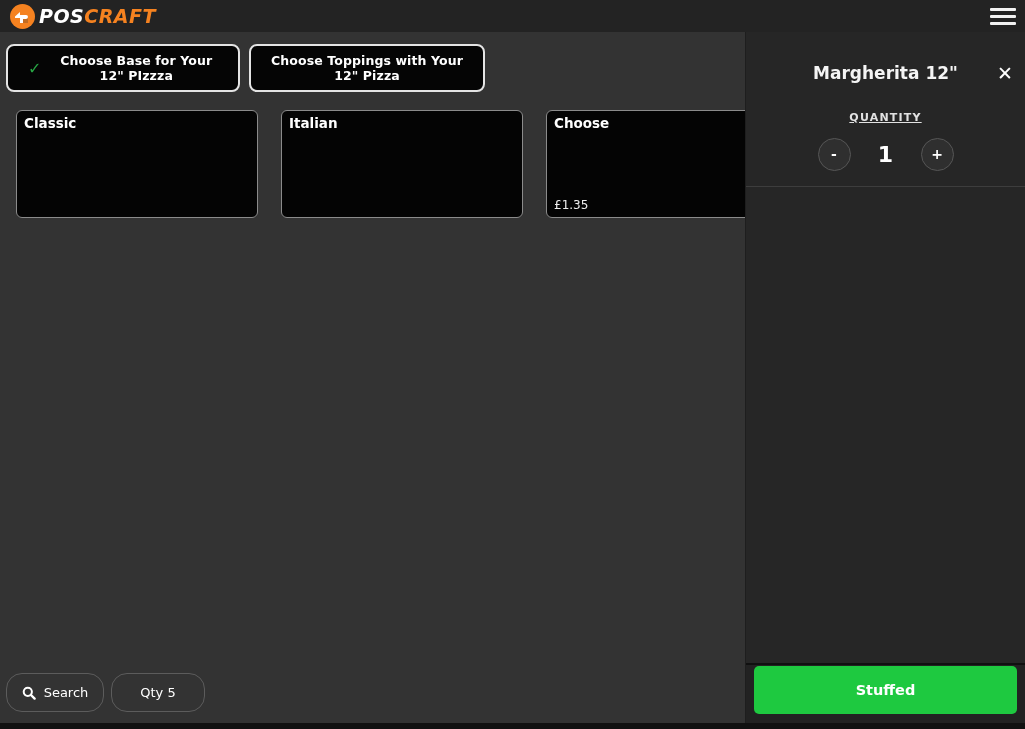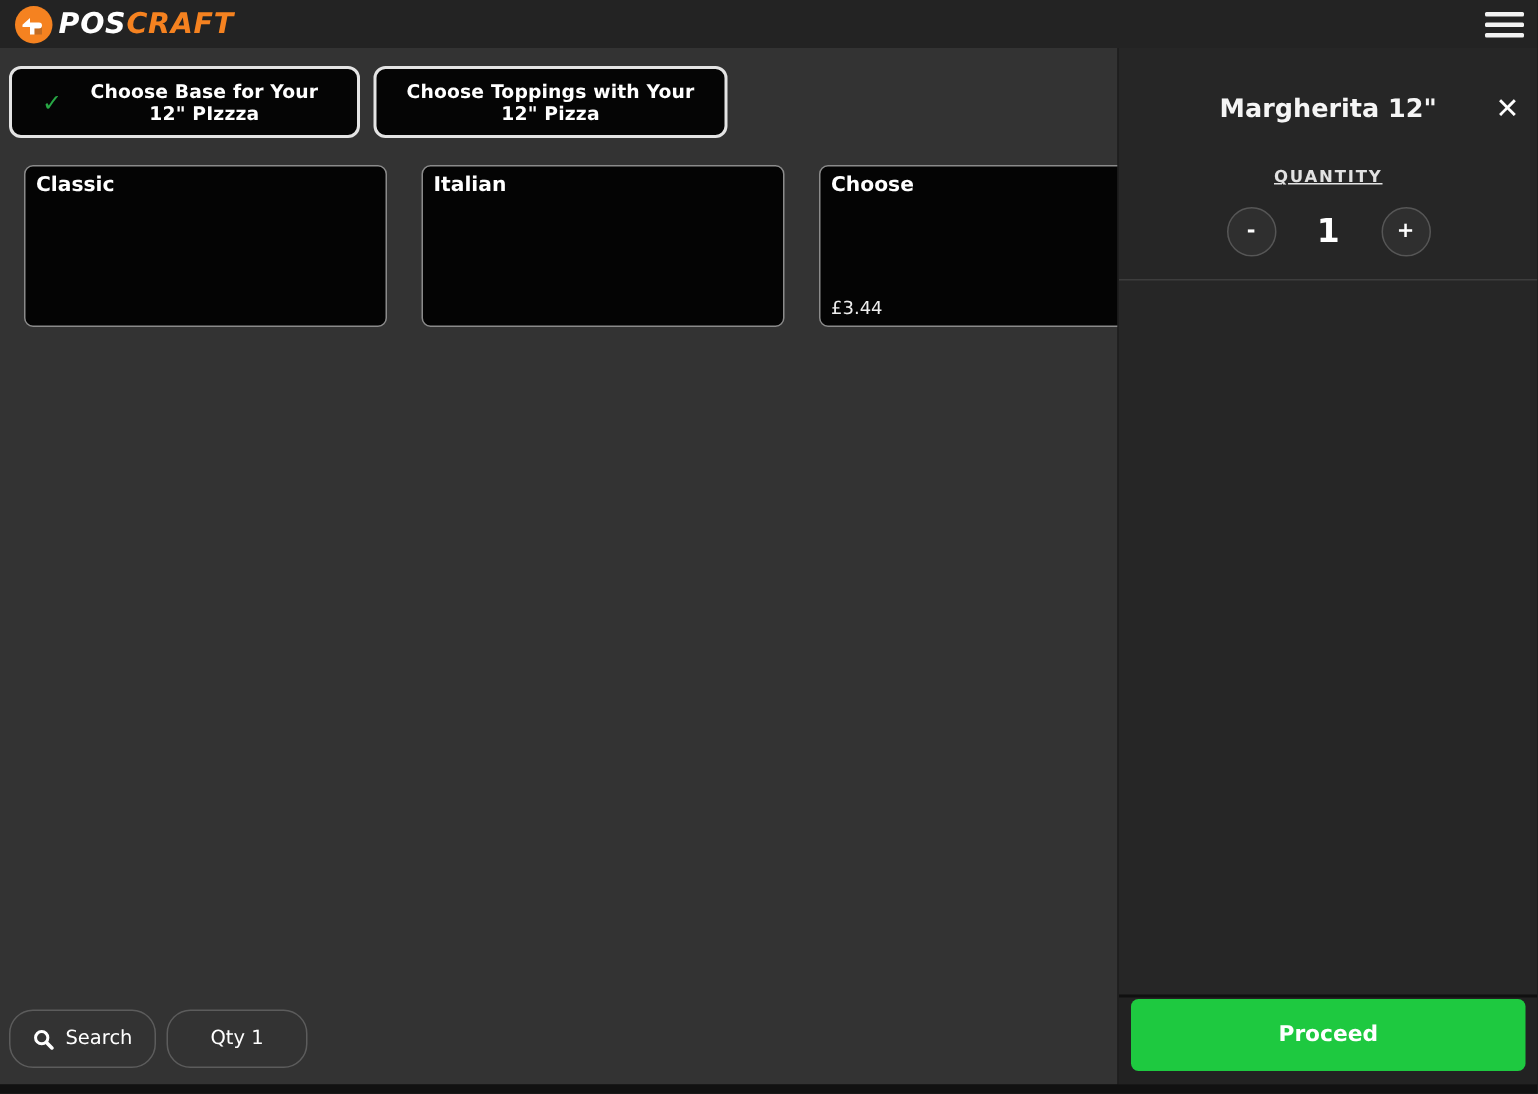--- a/index.html
+++ b/index.html
@@ -146,34 +146,34 @@
         <div class="card">
           <div class="card-title">Classic</div>
           <div class="card-price"></div>
         </div>
         <div class="card">
           <div class="card-title">Italian</div>
           <div class="card-price"></div>
         </div>
         <div class="card">
           <div class="card-title">Choose</div>
-          <div class="card-price">£3.44</div>
+          <div class="card-price">£1.35</div>
         </div>
       </div>
 
       <div class="footer-left">
         <button class="fl-btn search-btn">
           <svg class="search-icon-svg" width="14" height="14" viewBox="0 0 14 14">
             <circle cx="5.8" cy="5.8" r="4.1" fill="none" stroke="#ffffff" stroke-width="2"></circle>
             <line x1="9" y1="9" x2="12.6" y2="12.6" stroke="#ffffff" stroke-width="2.4" stroke-linecap="round"></line>
           </svg>
           <span>Search</span>
         </button>
         <button class="fl-btn qty-btn">
-          <span>Qty 1</span>
+          <span>Qty 5</span>
         </button>
       </div>
 
     </main>
 
     <aside class="panel">
       <div class="panel-header">
         <div class="panel-title">Margherita 12"</div>
         <div class="close">✕</div>
       </div>
@@ -183,21 +183,21 @@
       <div class="stepper">
         <button class="circ">-</button>
         <div class="qty-value">1</div>
         <button class="circ">+</button>
       </div>
 
       <div class="divider"></div>
       <div class="panel-body"></div>
 
       <div class="panel-footer">
-        <button class="proceed">Proceed</button>
+        <button class="proceed">Stuffed</button>
       </div>
     </aside>
 
   </div>
 
   <div class="bottom-strip"></div>
 
 </div>
 
 </body></html>

